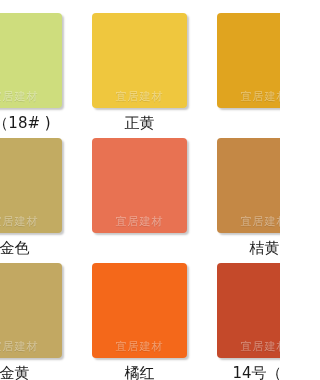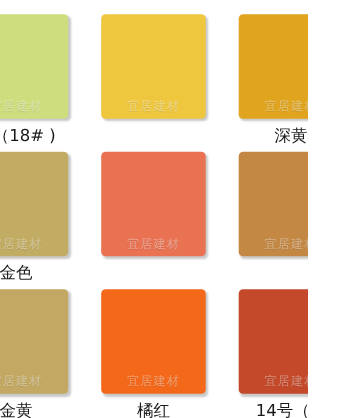--- a/index.html
+++ b/index.html
@@ -66,42 +66,43 @@
       <div class="cell">
         <div class="swatch" style="background: rgb(206, 221, 125);">
           <div class="watermark">宜居建材</div>
         </div>
         <div class="label">黄（18# )</div>
       </div>
       <div class="cell">
         <div class="swatch" style="background: rgb(239, 199, 62);">
           <div class="watermark">宜居建材</div>
         </div>
+        <div class="label">正黄</div>
       </div>
       <div class="cell">
         <div class="swatch" style="background: rgb(224, 164, 31);">
           <div class="watermark">宜居建材</div>
         </div>
-        <div class="label">深黄</div>
       </div>
       <div class="cell">
         <div class="swatch" style="background: rgb(194, 171, 98);">
           <div class="watermark">宜居建材</div>
         </div>
         <div class="label">金色</div>
       </div>
       <div class="cell">
         <div class="swatch" style="background: rgb(232, 114, 82);">
           <div class="watermark">宜居建材</div>
         </div>
       </div>
       <div class="cell">
         <div class="swatch" style="background: rgb(196, 136, 69);">
           <div class="watermark">宜居建材</div>
         </div>
+        <div class="label">桔黄</div>
       </div>
       <div class="cell">
         <div class="swatch" style="background: rgb(194, 168, 98);">
           <div class="watermark">宜居建材</div>
         </div>
         <div class="label">金黄</div>
       </div>
       <div class="cell">
         <div class="swatch" style="background: rgb(244, 104, 26);">
           <div class="watermark">宜居建材</div>

